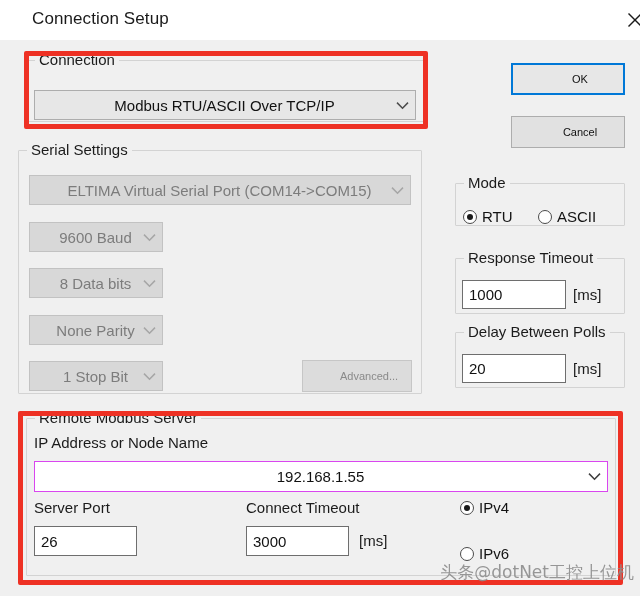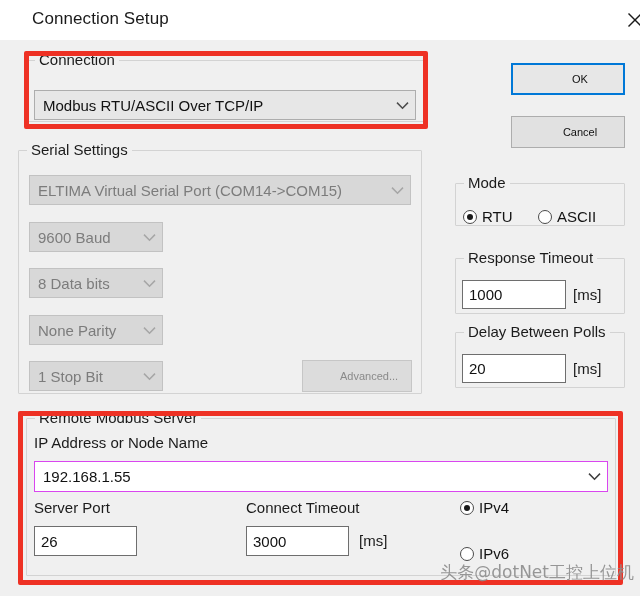--- a/index.html
+++ b/index.html
@@ -47,22 +47,23 @@
     font-size:15px; color:#1b1b1b; white-space:nowrap;
   }
 
   
   .combo {
     position:absolute;
     background:#e7e7e7;
     border:1px solid #adadad;
     display:flex; align-items:center;
     font-size:15px; color:#111;
-    padding-left:8px;
+    padding-left:25px;
     cursor:pointer;
+    text-align:center;
   }
   .combo.white { background:#ffffff; border:1px solid #d946ef; }
   .combo.disabled { background:#d8d8d8; border:1px solid #c2c2c2; color:#7c7c7c; cursor:default; }
   .combo .cval { flex:1; overflow:hidden; white-space:nowrap; }
   .combo .carrow {
     width:26px; display:flex; align-items:center; justify-content:center;
     flex:0 0 26px;
   }
   .combo .carrow svg { display:block; }
 

